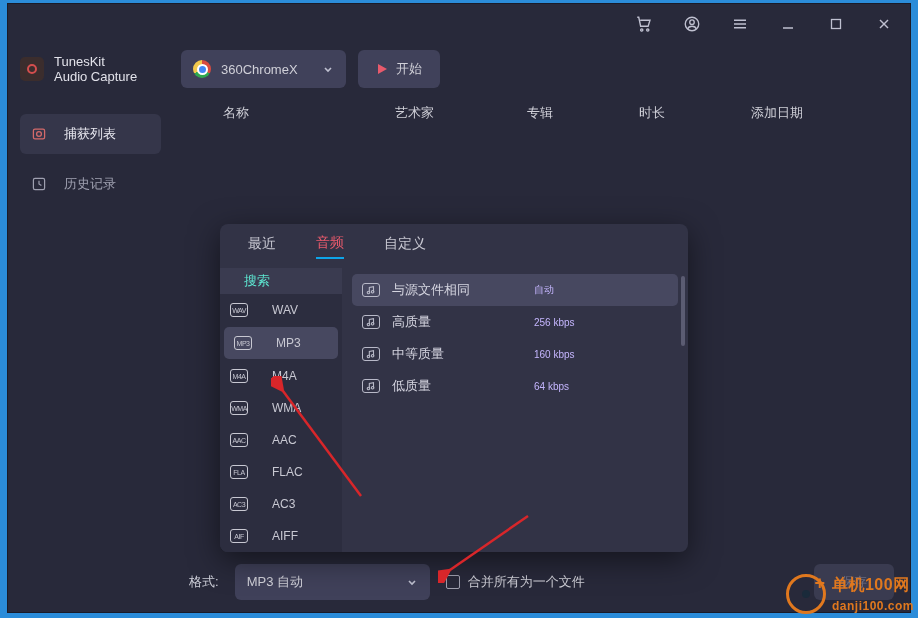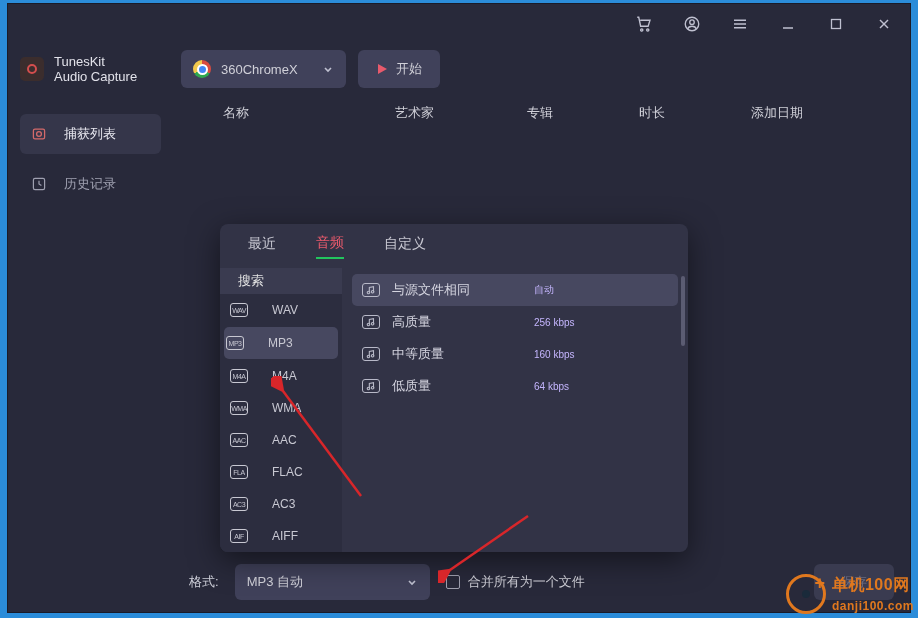--- a/index.html
+++ b/index.html
@@ -36,26 +36,26 @@
 .footer-label { color:#cfd0da; }
 .footer-dd { width: 195px; height: 36px; background:#40415a; border-radius:6px; display:flex; align-items:center; justify-content:space-between; padding:0 12px; cursor:pointer; }
 .chk-wrap { display:flex; align-items:center; gap:8px; cursor:pointer; }
 .chk { width:14px; height:14px; border:1px solid #9fa0b0; border-radius:2px; }
 .save-btn { margin-left:auto; width:80px; height:36px; background:#3a3b50; border-radius:6px; display:flex; align-items:center; justify-content:center; color:#6a6b80; }
 
 
 .popup { position:absolute; left:220px; top:224px; width:468px; height:328px; background:#323346; border-radius:8px; box-shadow:0 8px 30px rgba(0,0,0,0.5); display:flex; flex-direction:column; overflow:hidden; }
 .ptabs { height:44px; display:flex; align-items:center; gap:40px; padding:0 28px; font-size:14px; }
 .ptab { color:#c8c8d2; cursor:pointer; padding-bottom:5px; }
-.ptab.active { color:#e85a6c; border-bottom:2px solid #22c55e; }
+.ptab.active { color:#e85a6c; border-bottom:2px solid #0ea5e9; }
 .pbody { flex:1; display:flex; min-height:0; }
 .pleft { width:122px; background:#2c2d3f; display:flex; flex-direction:column; }
-.psearch { height:34px; background:#3a3b50; display:flex; align-items:center; padding:0 18px; color:#e5e5e5; }
+.psearch { height:34px; background:#3a3b50; display:flex; align-items:center; padding:0 24px; color:#5eead4; }
 .fmt-item { height:32px; display:flex; align-items:center; gap:24px; padding:0 10px; color:#c8c8d2; cursor:pointer; font-size:12px; }
-.fmt-item.sel { background:#474860; border-radius:5px; margin:1px 4px; padding:0 2px; }
+.fmt-item.sel { background:#474860; border-radius:5px; margin:1px 4px; padding:0 10px; }
 .fmt-ic { width:18px; height:14px; border:1.3px solid #c8c8d2; border-radius:3px; display:flex; align-items:center; justify-content:center; font-size:7px; letter-spacing:-0.5px; }
 .pright { flex:1; padding: 6px 10px; display:flex; flex-direction:column; gap:2px; position:relative; }
 .q-item { height:32px; display:flex; align-items:center; gap:12px; padding:0 10px; cursor:pointer; border-radius:5px; }
 .q-item.sel { background:#474860; }
 .q-ic { width:18px; height:14px; border:1.2px solid #b8b9c8; border-radius:3px; display:flex; align-items:center; justify-content:center; }
 .q-name { width:130px; color:#d5d5e0; font-size:13px; }
 .q-val { color:#c4b5fd; font-size:10px; }
 .scroll-ind { position:absolute; right:3px; top:8px; width:4px; height:70px; background:#5b5c72; border-radius:2px; }
 
 

